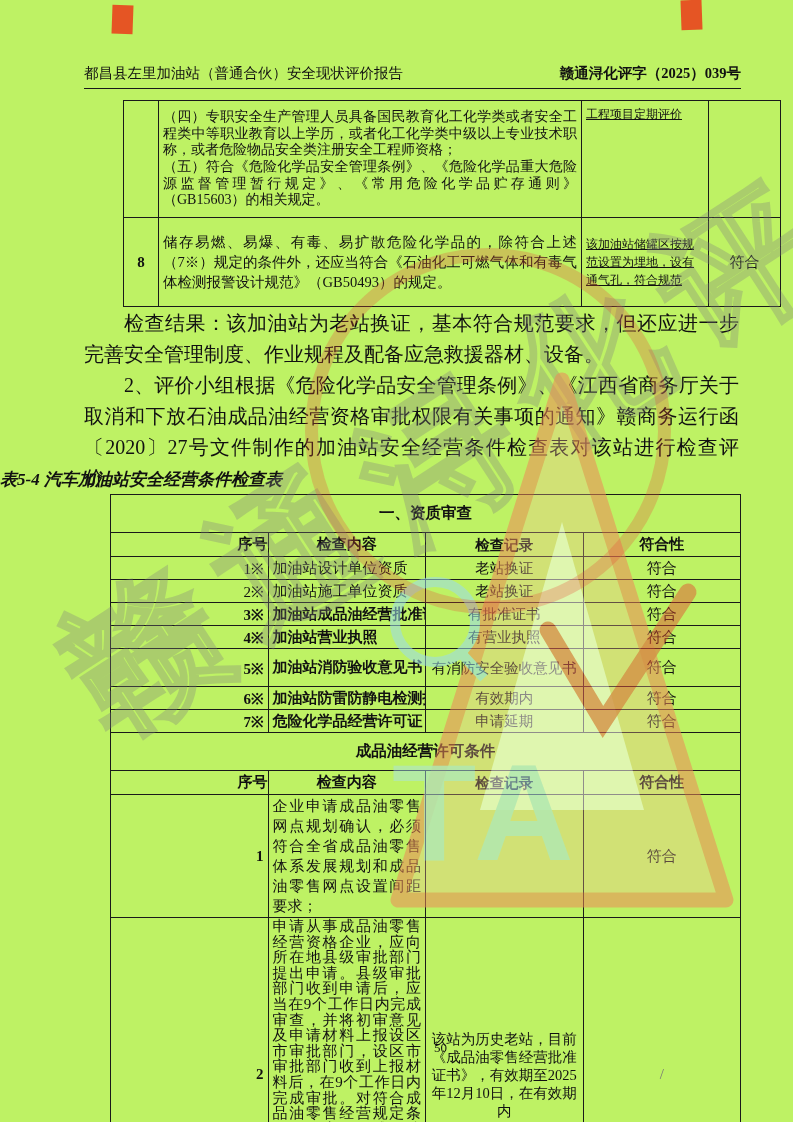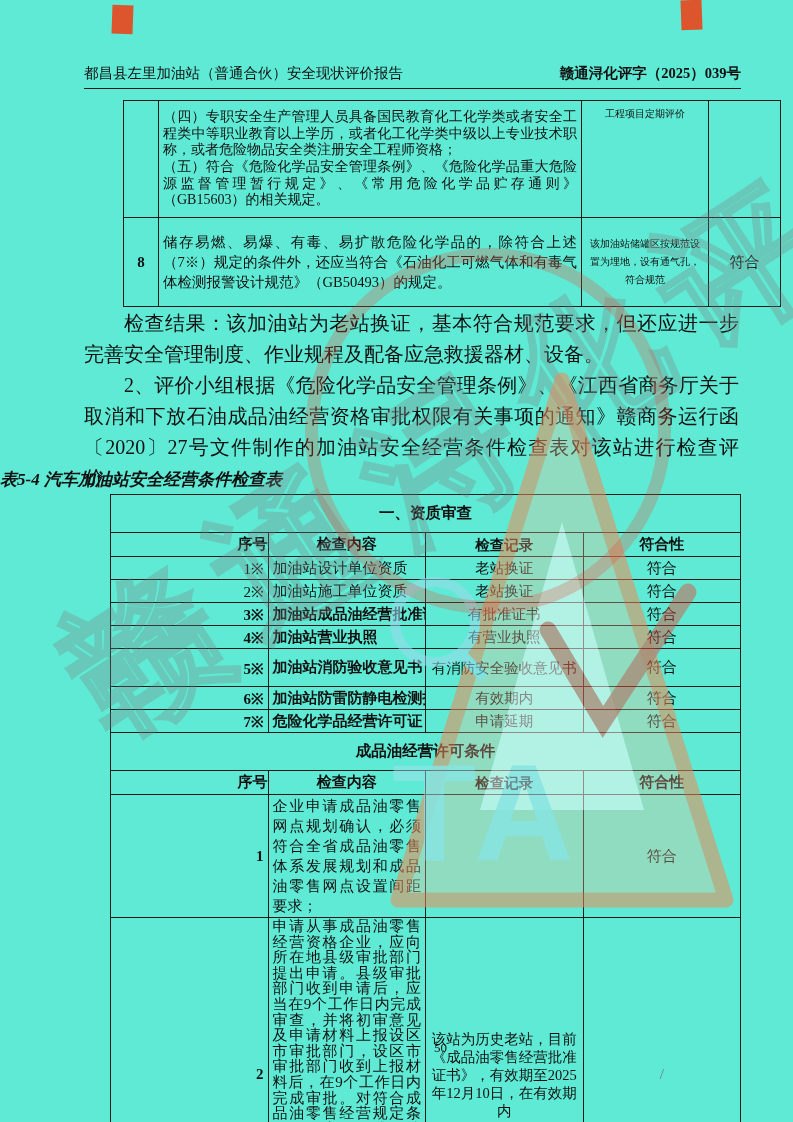--- a/index.html
+++ b/index.html
@@ -1,34 +1,34 @@
 <!DOCTYPE html>
 <html><head>
 <meta charset="utf-8">
 <style>
   html,body { margin:0; padding:0; background:#9a9a9a; }
   .page {
     position:relative; width:793px; height:1122px; margin:0 auto;
-    background:#5eead4; overflow:hidden;
+    background:#bef264; overflow:hidden;
     font-family:"Liberation Serif","DejaVu Serif",serif; color:#111;
   }
   
   .hdr {
     position:absolute; top:64px; left:84px; width:657px;
     display:flex; justify-content:space-between; align-items:flex-end;
     font-size:14.5px; padding-bottom:5px; border-bottom:1.6px solid #1a1a1a;
   }
   .hdr .r { font-weight:bold; }
   
   table { border-collapse:collapse; table-layout:fixed; }
   td { border:1px solid #1a1a1a; padding:1px 4px; overflow:hidden; vertical-align:middle; }
   .toptable { position:absolute; top:100px; left:110px; width:631px;margin-left:13px; }
   .toptable .seq   { width:26px;  text-align:center; font-weight:bold; font-size:15px; }
   .toptable .cont  { width:414px; }
-  .toptable .rec   { width:118px; text-align:center; font-size:10px; line-height:18px; }
+  .toptable .rec   { width:118px; font-size:12px; line-height:18px;text-decoration:underline; }
   .toptable .comp  { width:63px;  text-align:center; font-size:15px; }
   .c7 { font-size:14px; line-height:16.6px; white-space:pre-wrap; text-align:justify; }
   .c8 { font-size:14.5px; line-height:20px; text-align:justify; }
   .vt { vertical-align:top; padding-top:4px; }
   .maintable { position:absolute; top:494px; left:110px; width:631px; }
   .maintable .seq  { width:32px;  text-align:right; font-size:15px; }
   .maintable .cont { width:416px; font-size:15px; }
   .maintable .rec  { width:111px; text-align:center; font-size:14.5px; line-height:18px; }
   .maintable .comp { width:64px;  text-align:center; font-size:15px; }
   .sect td { text-align:center; font-weight:bold; font-size:15.5px; height:21px; padding:8px; }

